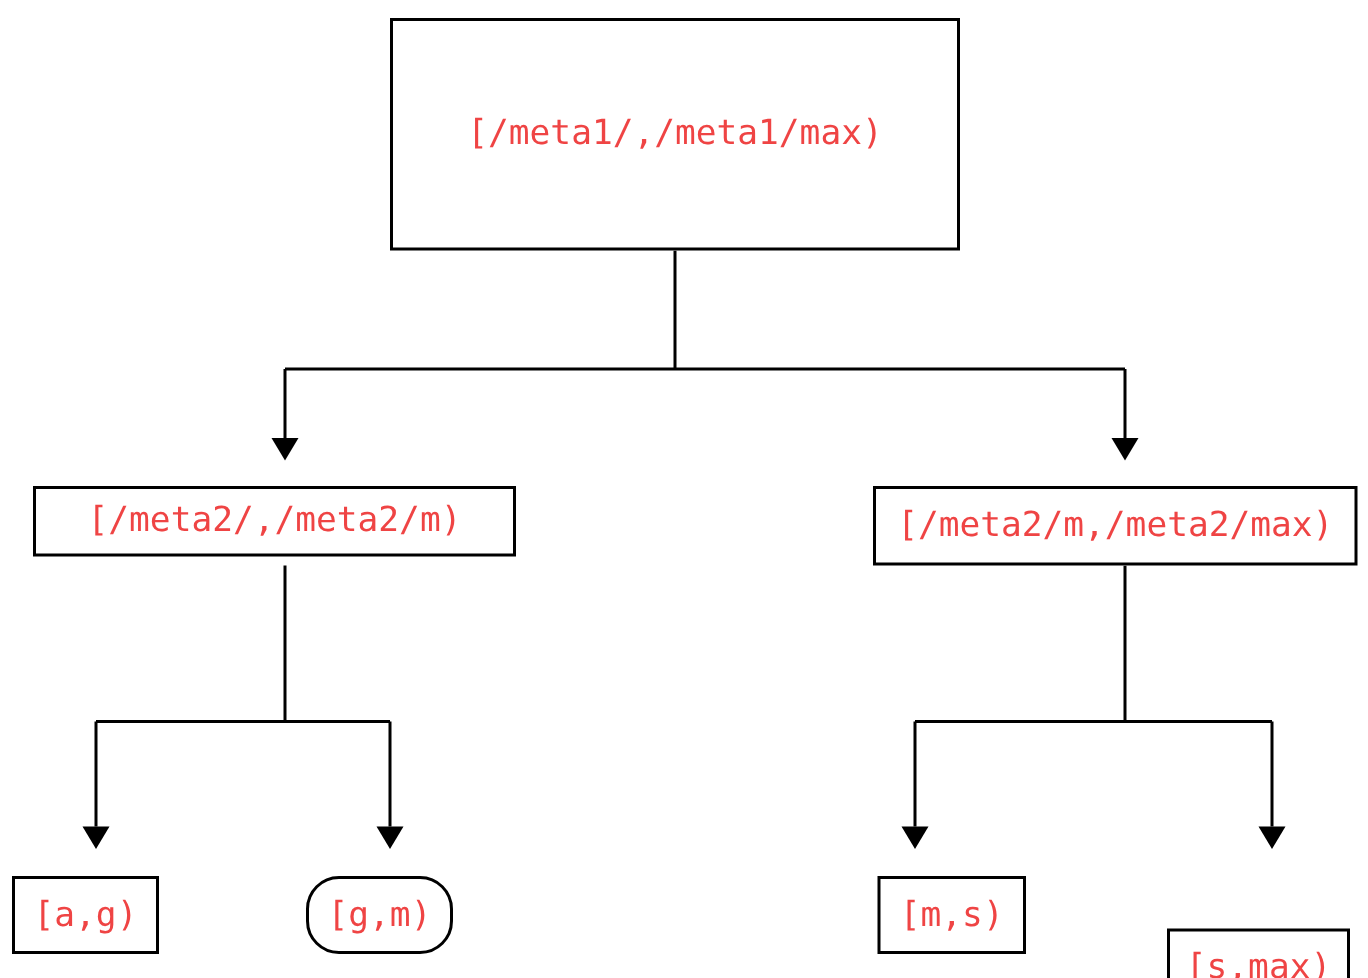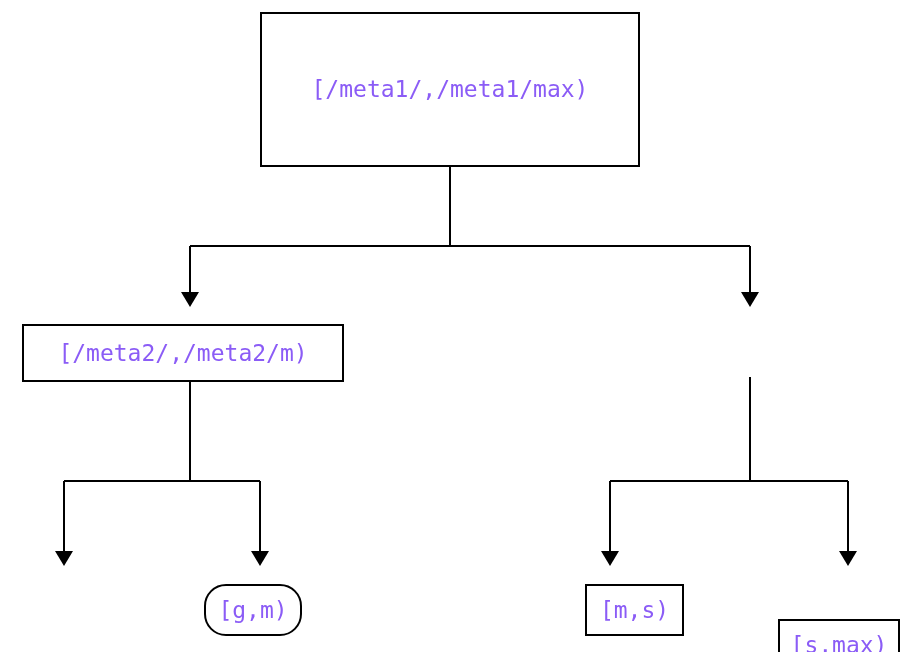--- a/index.html
+++ b/index.html
@@ -20,30 +20,30 @@
     left: 0;
     top: 0;
     width: 912px;
     height: 652px;
   }
   .node {
     position: absolute;
     box-sizing: border-box;
     border: 2px solid #000000;
     background: #ffffff;
-    color: #8b5cf6;
+    color: #ef4444;
     display: flex;
     align-items: center;
     justify-content: center;
     font-size: 23px;
     white-space: pre;
     line-height: 1;
   }
   .node-root      { left: 260px; top: 12px;  width: 380px; height: 155px; }
-  .node-left-mid  { left: 22px;  top: 324px; width: 322px; height: 58px; }
+  .node-left-mid  { left: 22px;  top: 324px; width: 322px; height: 47px; }
   .node-right-mid { left: 582px; top: 324px; width: 323px; height: 53px; }
   .node-leaf-ag   { left: 8px;   top: 584px; width: 98px;  height: 52px; }
   .node-leaf-gm   { left: 204px; top: 584px; width: 98px;  height: 52px; border-radius: 22px; }
   .node-leaf-ms   { left: 553px; top: 584px; width: 99px;  height: 52px; margin-left: 32px; }
   .node-leaf-smax { left: 778px; top: 584px; width: 122px; height: 52px; margin-top: 35px; }
 </style>
 </head>
 <body>
 
 <div class="diagram">
@@ -61,21 +61,23 @@
       <polygon points="260,566 251,551 269,551"></polygon>
       <polygon points="610,566 601,551 619,551"></polygon>
       <polygon points="848,566 839,551 857,551"></polygon>
     </g>
   </svg>
 
   <div class="node node-root">[/meta1/,/meta1/max)</div>
 
   <div class="node node-left-mid">[/meta2/,/meta2/m)</div>
 
+  <div class="node node-right-mid">[/meta2/m,/meta2/max)</div>
 
+  <div class="node node-leaf-ag">[a,g)</div>
 
   <div class="node node-leaf-gm">[g,m)</div>
 
   <div class="node node-leaf-ms">[m,s)</div>
 
   <div class="node node-leaf-smax">[s,max)</div>
 
 </div>
 
 </body></html>

